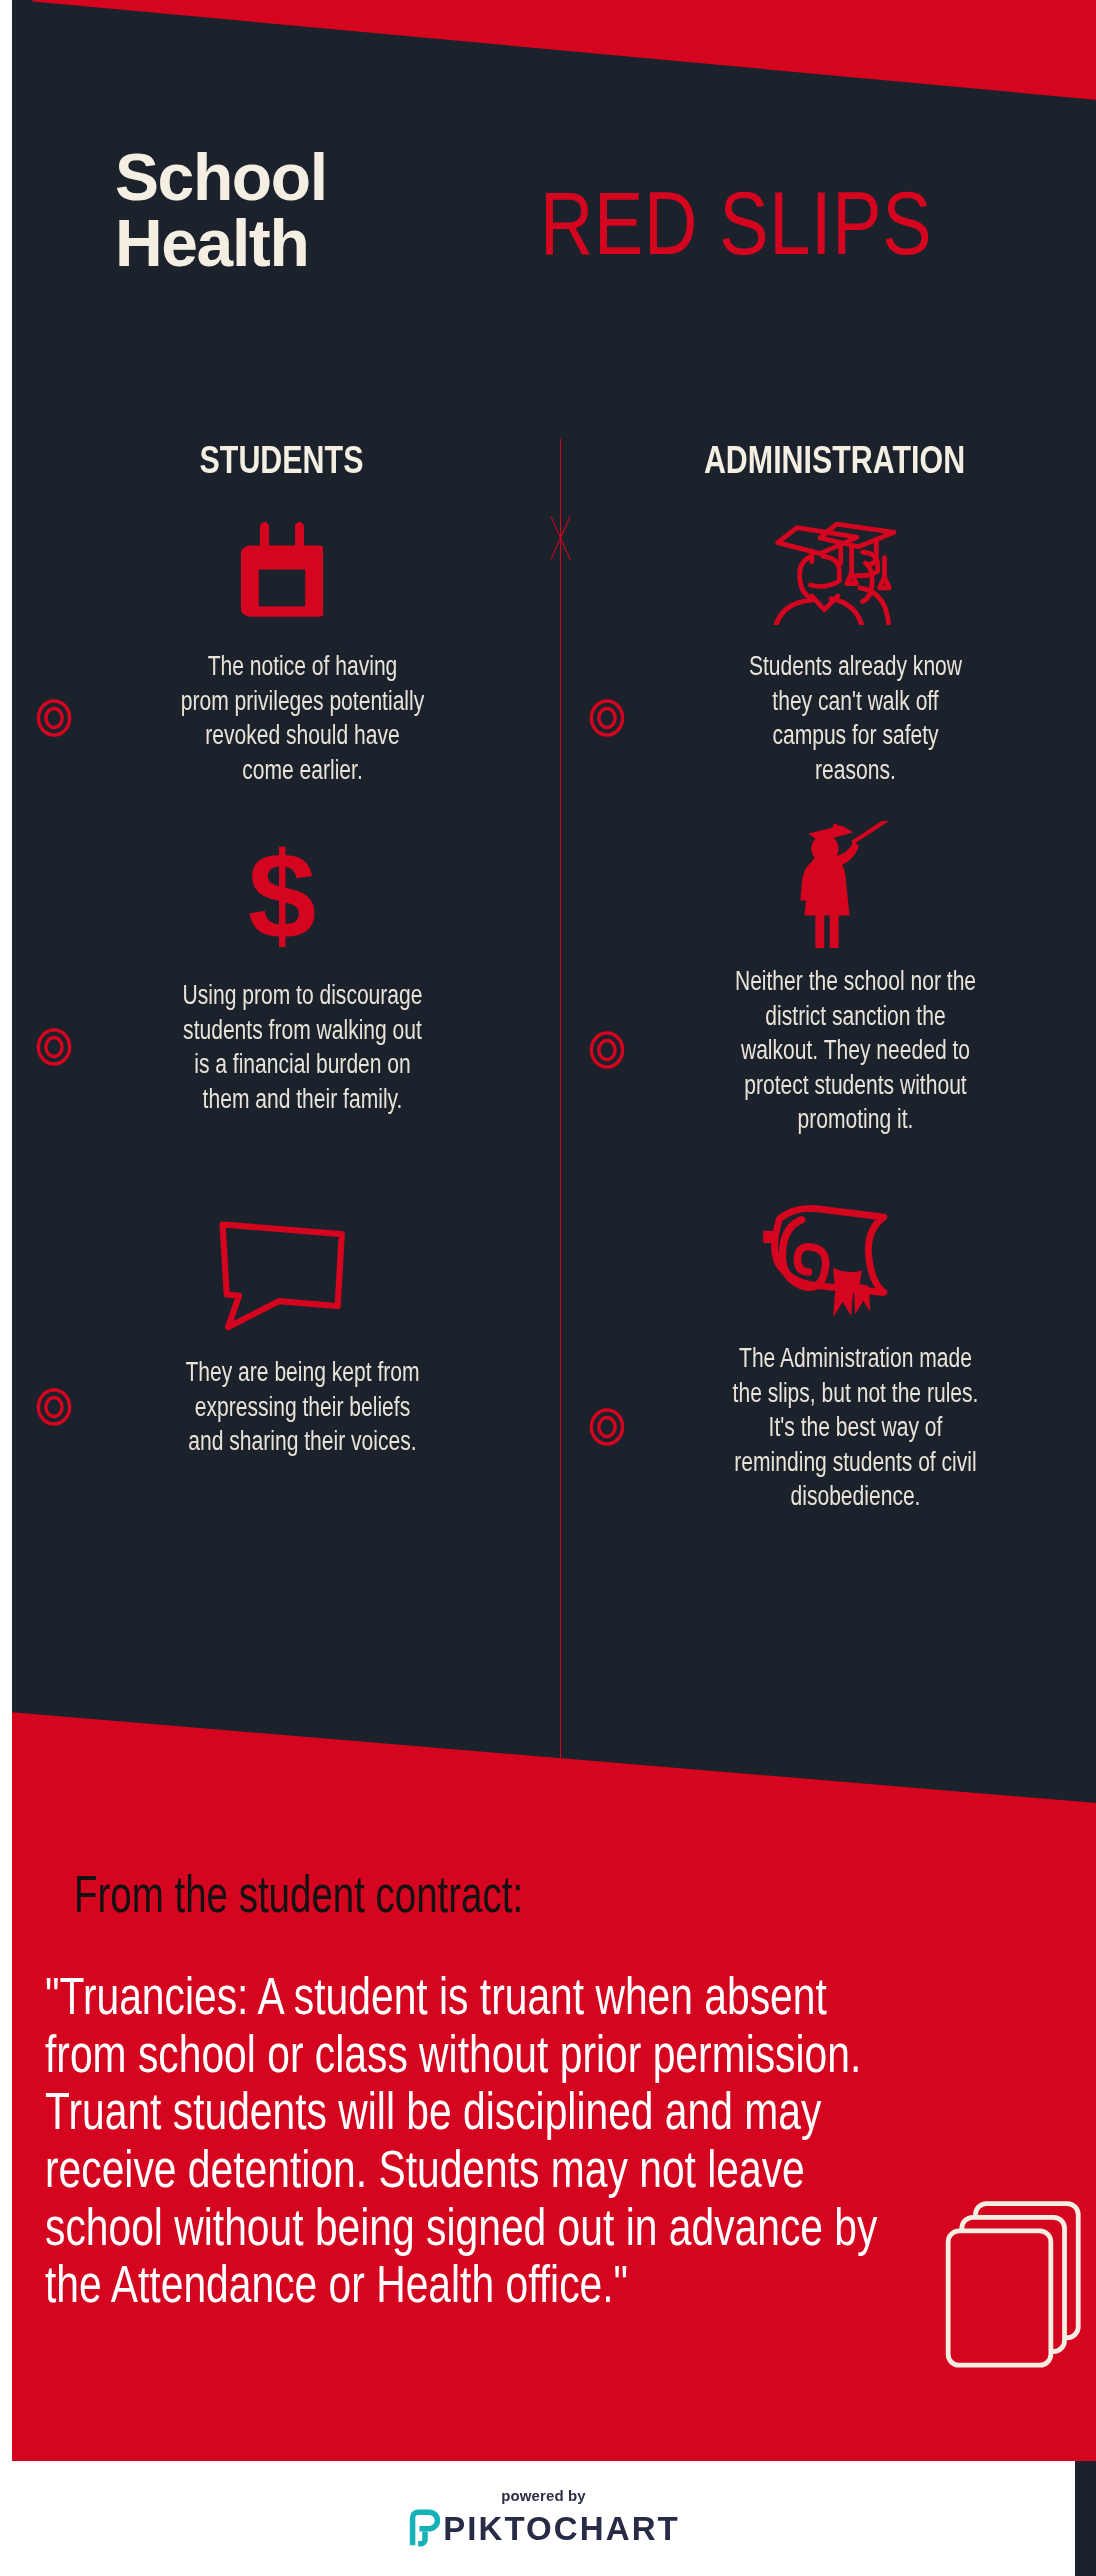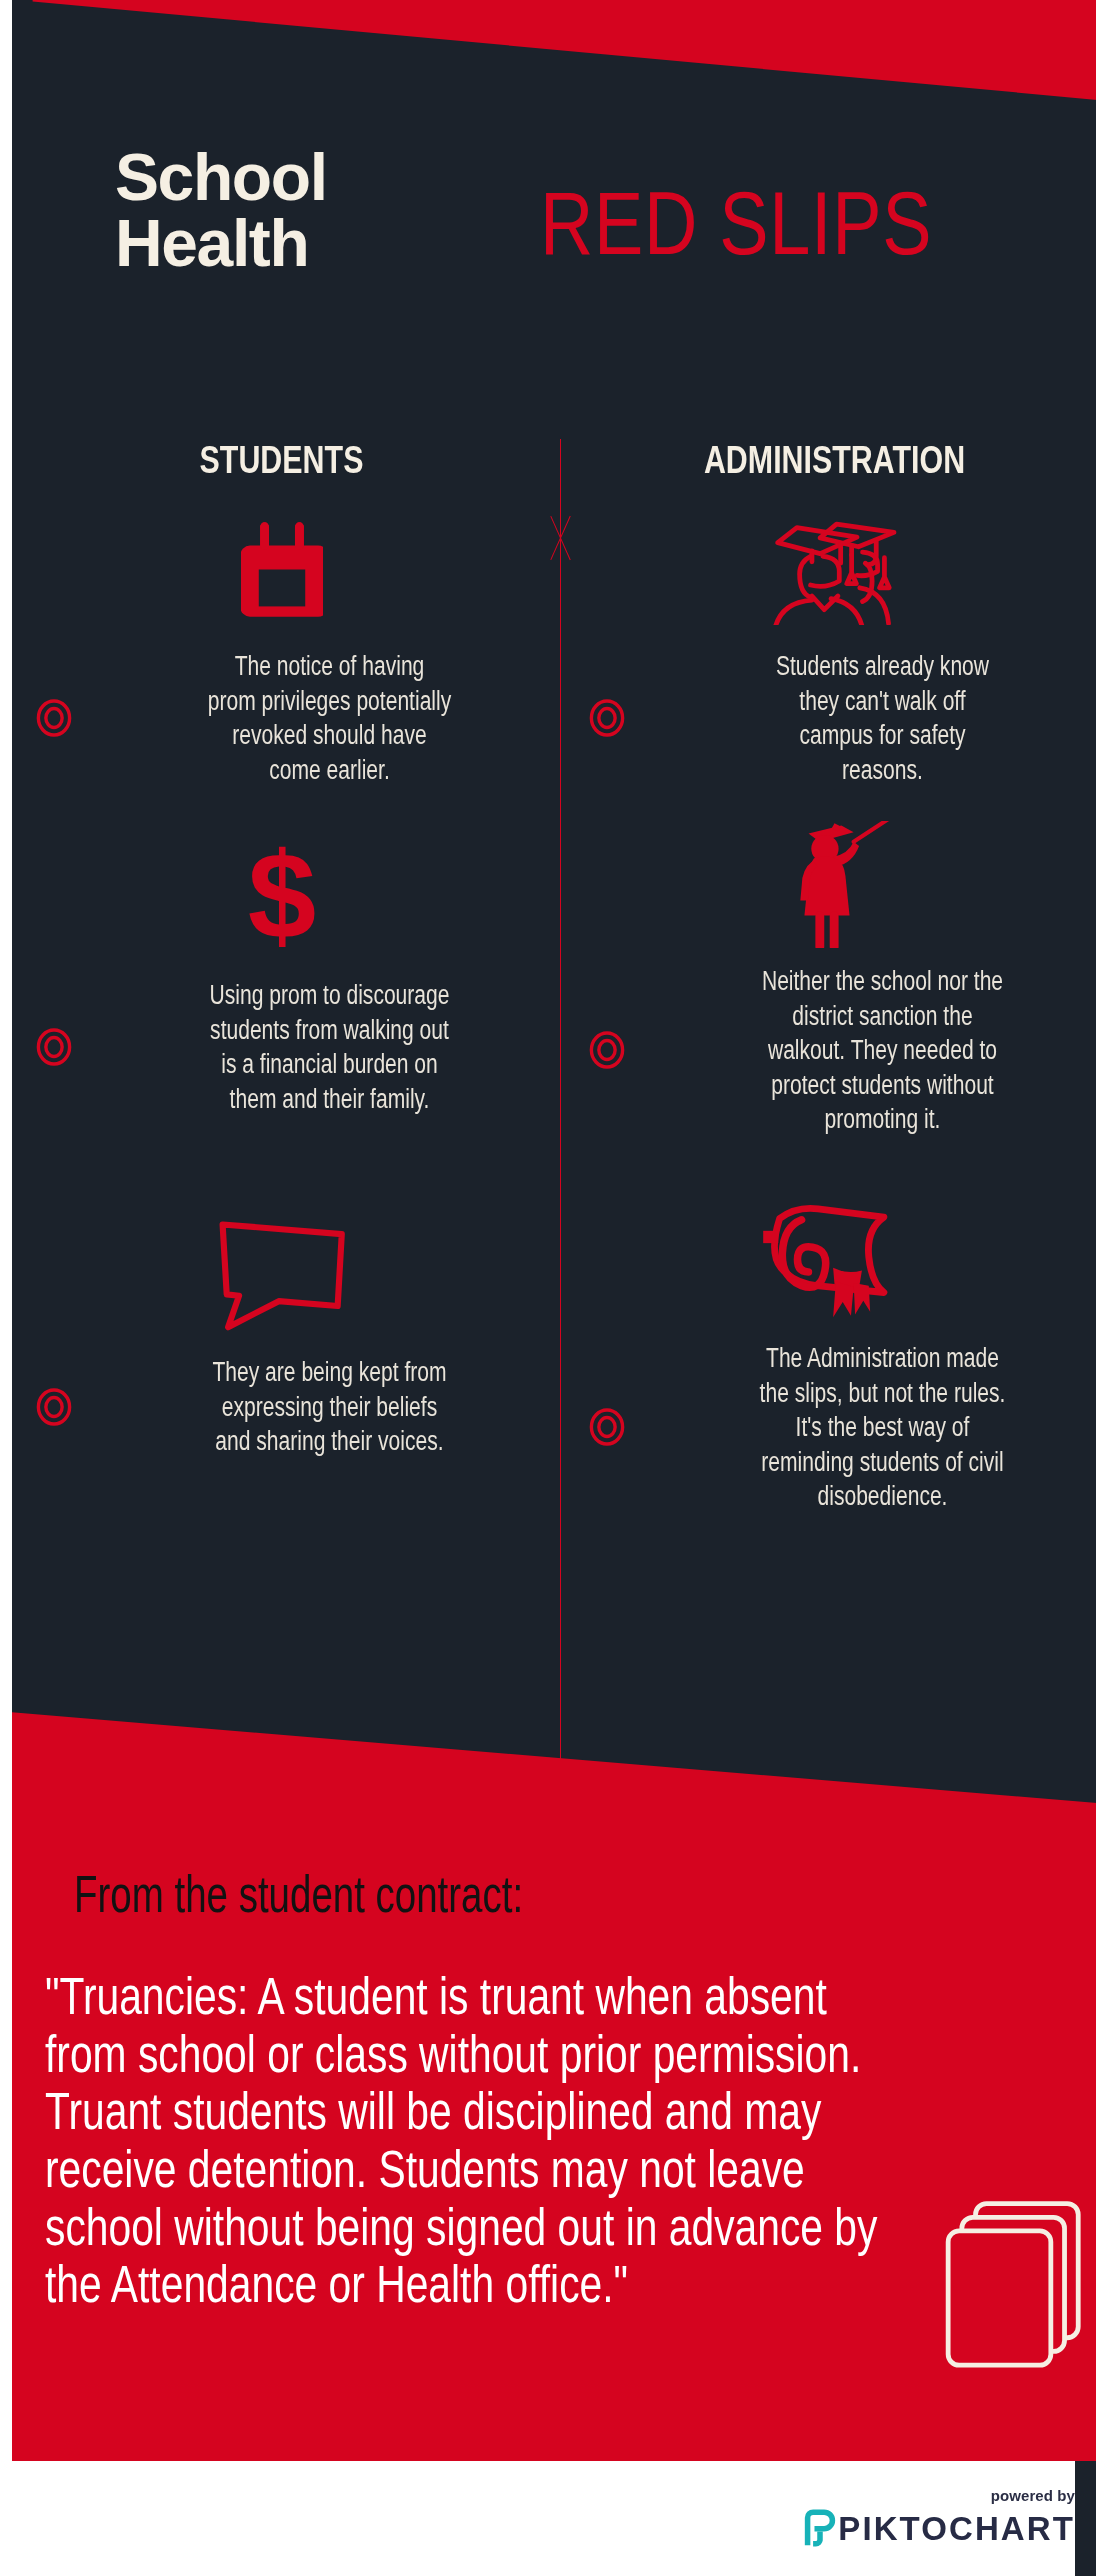--- a/index.html
+++ b/index.html
@@ -104,21 +104,20 @@
   .item { position:relative; width:521px; }
   .item-icon {
     height:123px; display:flex;
     align-items:center; justify-content:center;
   }
   .item-icon svg { display:block; }
   .item-body {
     position:relative;
     display:flex; align-items:center;
     margin-top:18px;
-    justify-content:flex-end;
   }
   .bullet {
     position:absolute; left:15px; top:50%;
     transform:translateY(-50%);
     width:36px; height:38px; flex:0 0 36px;
   }
   .bullet svg { display:block; }
   .item-text {
     width:425px; margin-left:69px;
     color:#e9e4da;
@@ -168,21 +167,21 @@
     position:absolute; left:925px; top:2194px;
     z-index:9;
   }
 
   
   .footer {
     position:absolute; left:0; top:2461px;
     width:1063px; height:115px;
     background:#ffffff; z-index:10;
     display:flex; flex-direction:column;
-    align-items:flex-end; justify-content:center;
+    align-items:center; justify-content:center;
   }
   .powered-by {
     color:#2b2e45; font-size:15px; font-weight:bold;
     margin-bottom:4.1px; letter-spacing:0.1px;
   }
   .brand-row { display:flex; align-items:center; gap:0; }
   .brand-name {
     color:#272b45; font-size:33px; font-weight:bold;
     letter-spacing:2.1px;
   }

